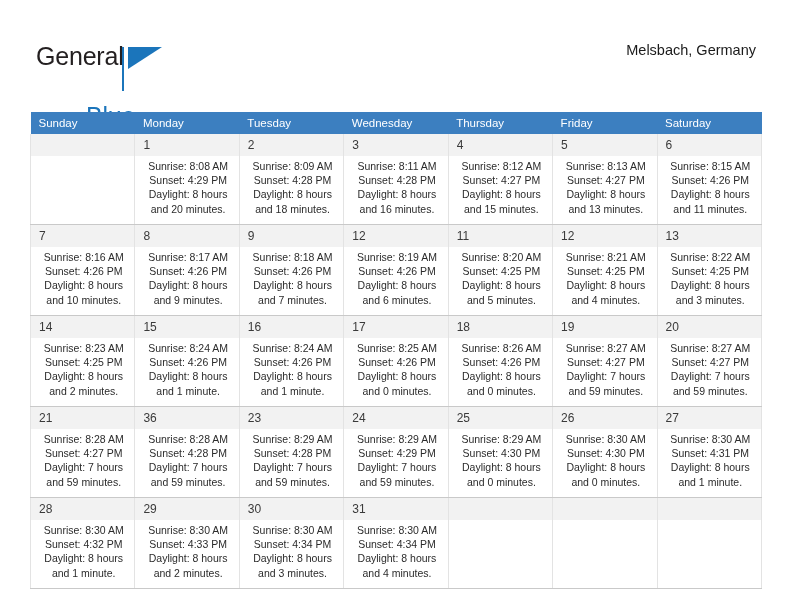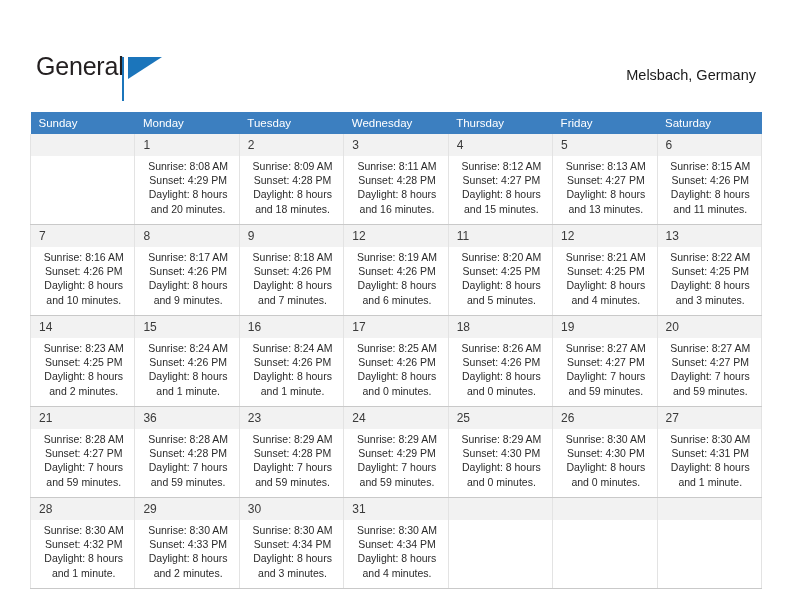--- a/index.html
+++ b/index.html
@@ -18,21 +18,21 @@
     position: relative;
     width: 792px;
     height: 612px;
     box-sizing: border-box;
   }
 
   
   .top-bar {
     position: absolute;
     left: 0;
-    top: 16px;
+    top: 6px;
     width: 792px;
     height: 96px;
   }
   .brand {
     position: absolute;
     left: 36px;
     top: 36px;
     width: 180px;
     height: 54px;
   }
@@ -83,21 +83,21 @@
     font-size: 30px;
     font-weight: normal;
     color: #1a1a1a;
     line-height: 36px;
     white-space: nowrap;
   }
   .cal-subtitle {
     font-size: 14.5px;
     color: #1a1a1a;
     line-height: 20px;
-    margin-top: 17px;
+    margin-top: 2px;
     white-space: nowrap;
   }
 
   
   .calendar {
     position: absolute;
     left: 30px;
     top: 112px;
     width: 732px;
     border-collapse: collapse;

